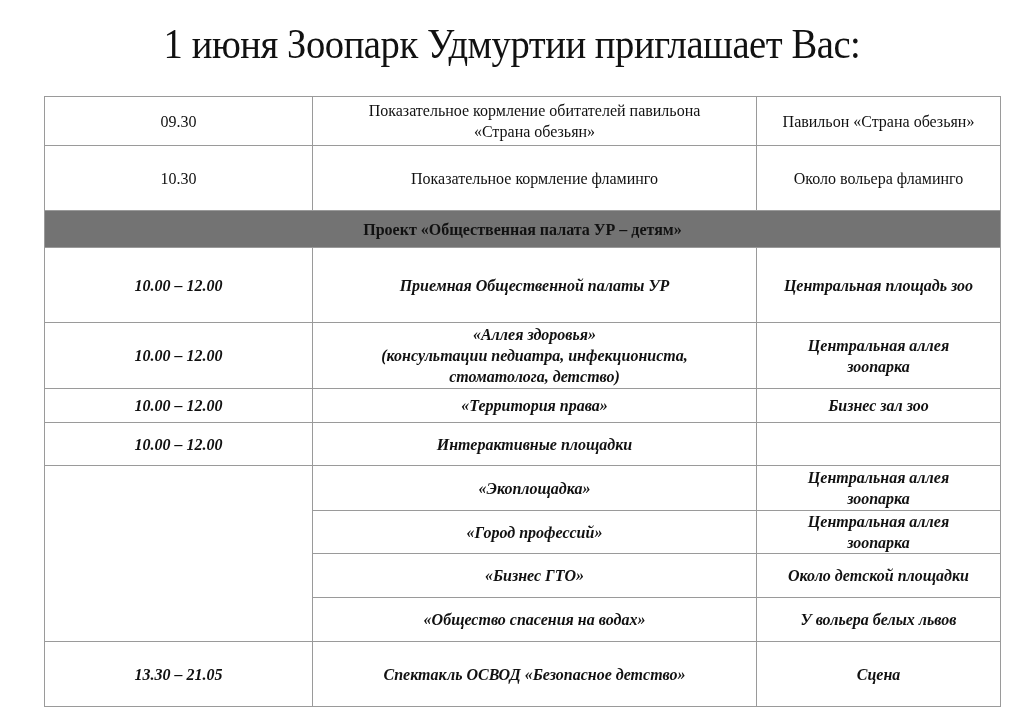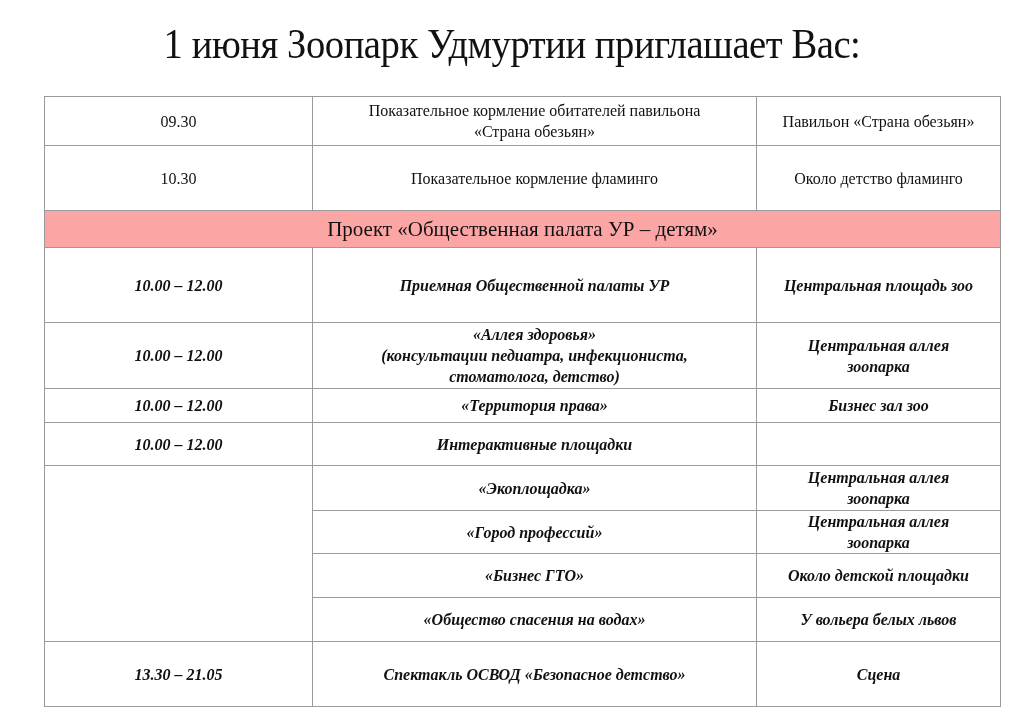--- a/index.html
+++ b/index.html
@@ -3,21 +3,21 @@
 <meta charset="utf-8">
 <style>
   html, body { margin: 0; padding: 0; background: #ffffff; }
   body { width: 1024px; height: 724px; position: relative; overflow: hidden; font-family: "Liberation Serif", "DejaVu Serif", serif; color: #111; }
   .title { position: absolute; top: 18px; left: 0; width: 1024px; text-align: center; font-size: 42px; letter-spacing: -0.5px; transform: scaleX(0.92); transform-origin: center; font-family: "Liberation Serif", serif; line-height: 52px; }
   table.sched { position: absolute; left: 44px; top: 96px; width: 956px; border-collapse: collapse; table-layout: fixed; padding-left: 17px; }
   table.sched td { border: 1px solid #9a9a9a; font-size: 16px; line-height: 21px; padding: 0 4px; text-align: center; vertical-align: middle; }
   col.c1 { width: 268px; } col.c2 { width: 444px; } col.c3 { width: 244px; }
   td.b { font-weight: bold; font-size: 15.5px; font-style: italic; }
   td.top { vertical-align: top; padding-top: 2px; }
-  tr.project td { background: #fca5a5; font-weight: normal; font-size: 21px; }
+  tr.project td { background: #737373; font-weight: bold; font-size: 16px; }
   .ln { display: block; }
 </style>
 </head>
 <body>
 
 <div class="title">1 июня Зоопарк Удмуртии приглашает Вас:</div>
 
 <table class="sched">
   <colgroup>
       <col class="c1">
@@ -29,21 +29,21 @@
       <td>09.30</td>
       <td>
         <span class="ln">Показательное кормление обитателей павильона</span>
         <span class="ln">«Страна обезьян»</span>
       </td>
       <td>Павильон «Страна обезьян»</td>
     </tr>
     <tr style="height:65px">
       <td>10.30</td>
       <td class="top">Показательное кормление фламинго</td>
-      <td>Около детство фламинго</td>
+      <td>Около вольера фламинго</td>
     </tr>
     <tr class="project" style="height:37px">
       <td colspan="3">Проект «Общественная палата УР – детям»</td>
     </tr>
     <tr style="height:75px">
       <td class="b">10.00 – 12.00</td>
       <td class="b">Приемная Общественной палаты УР</td>
       <td class="b">Центральная площадь зоо</td>
     </tr>
     <tr style="height:66px">

